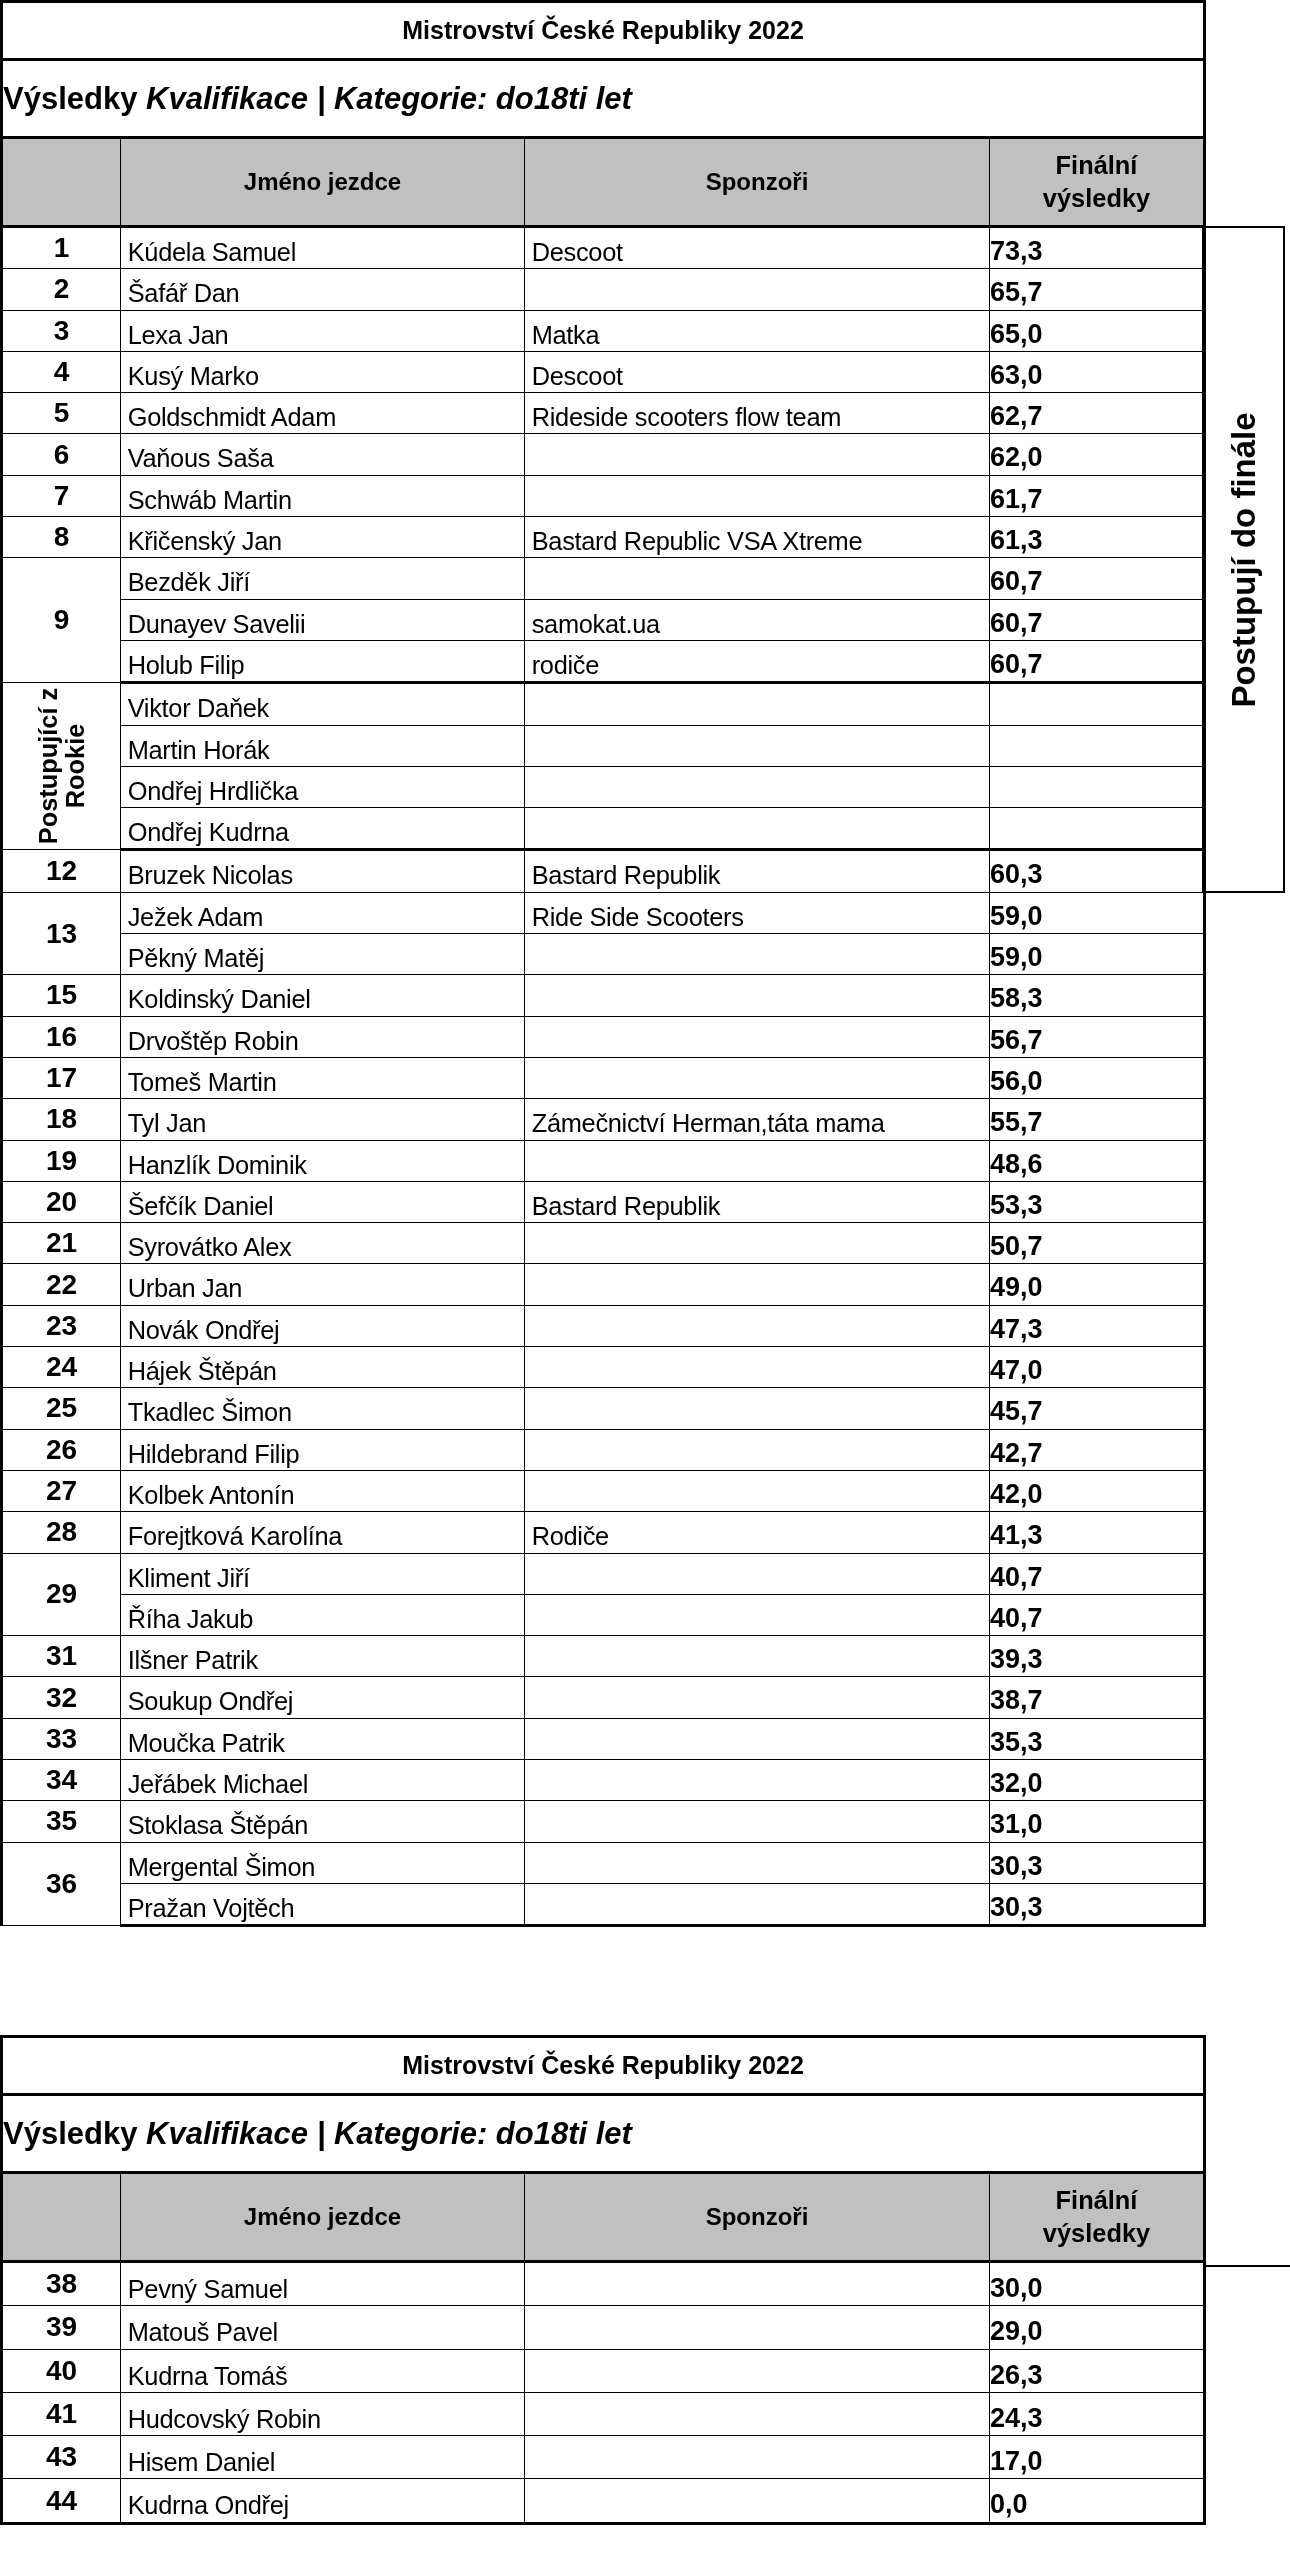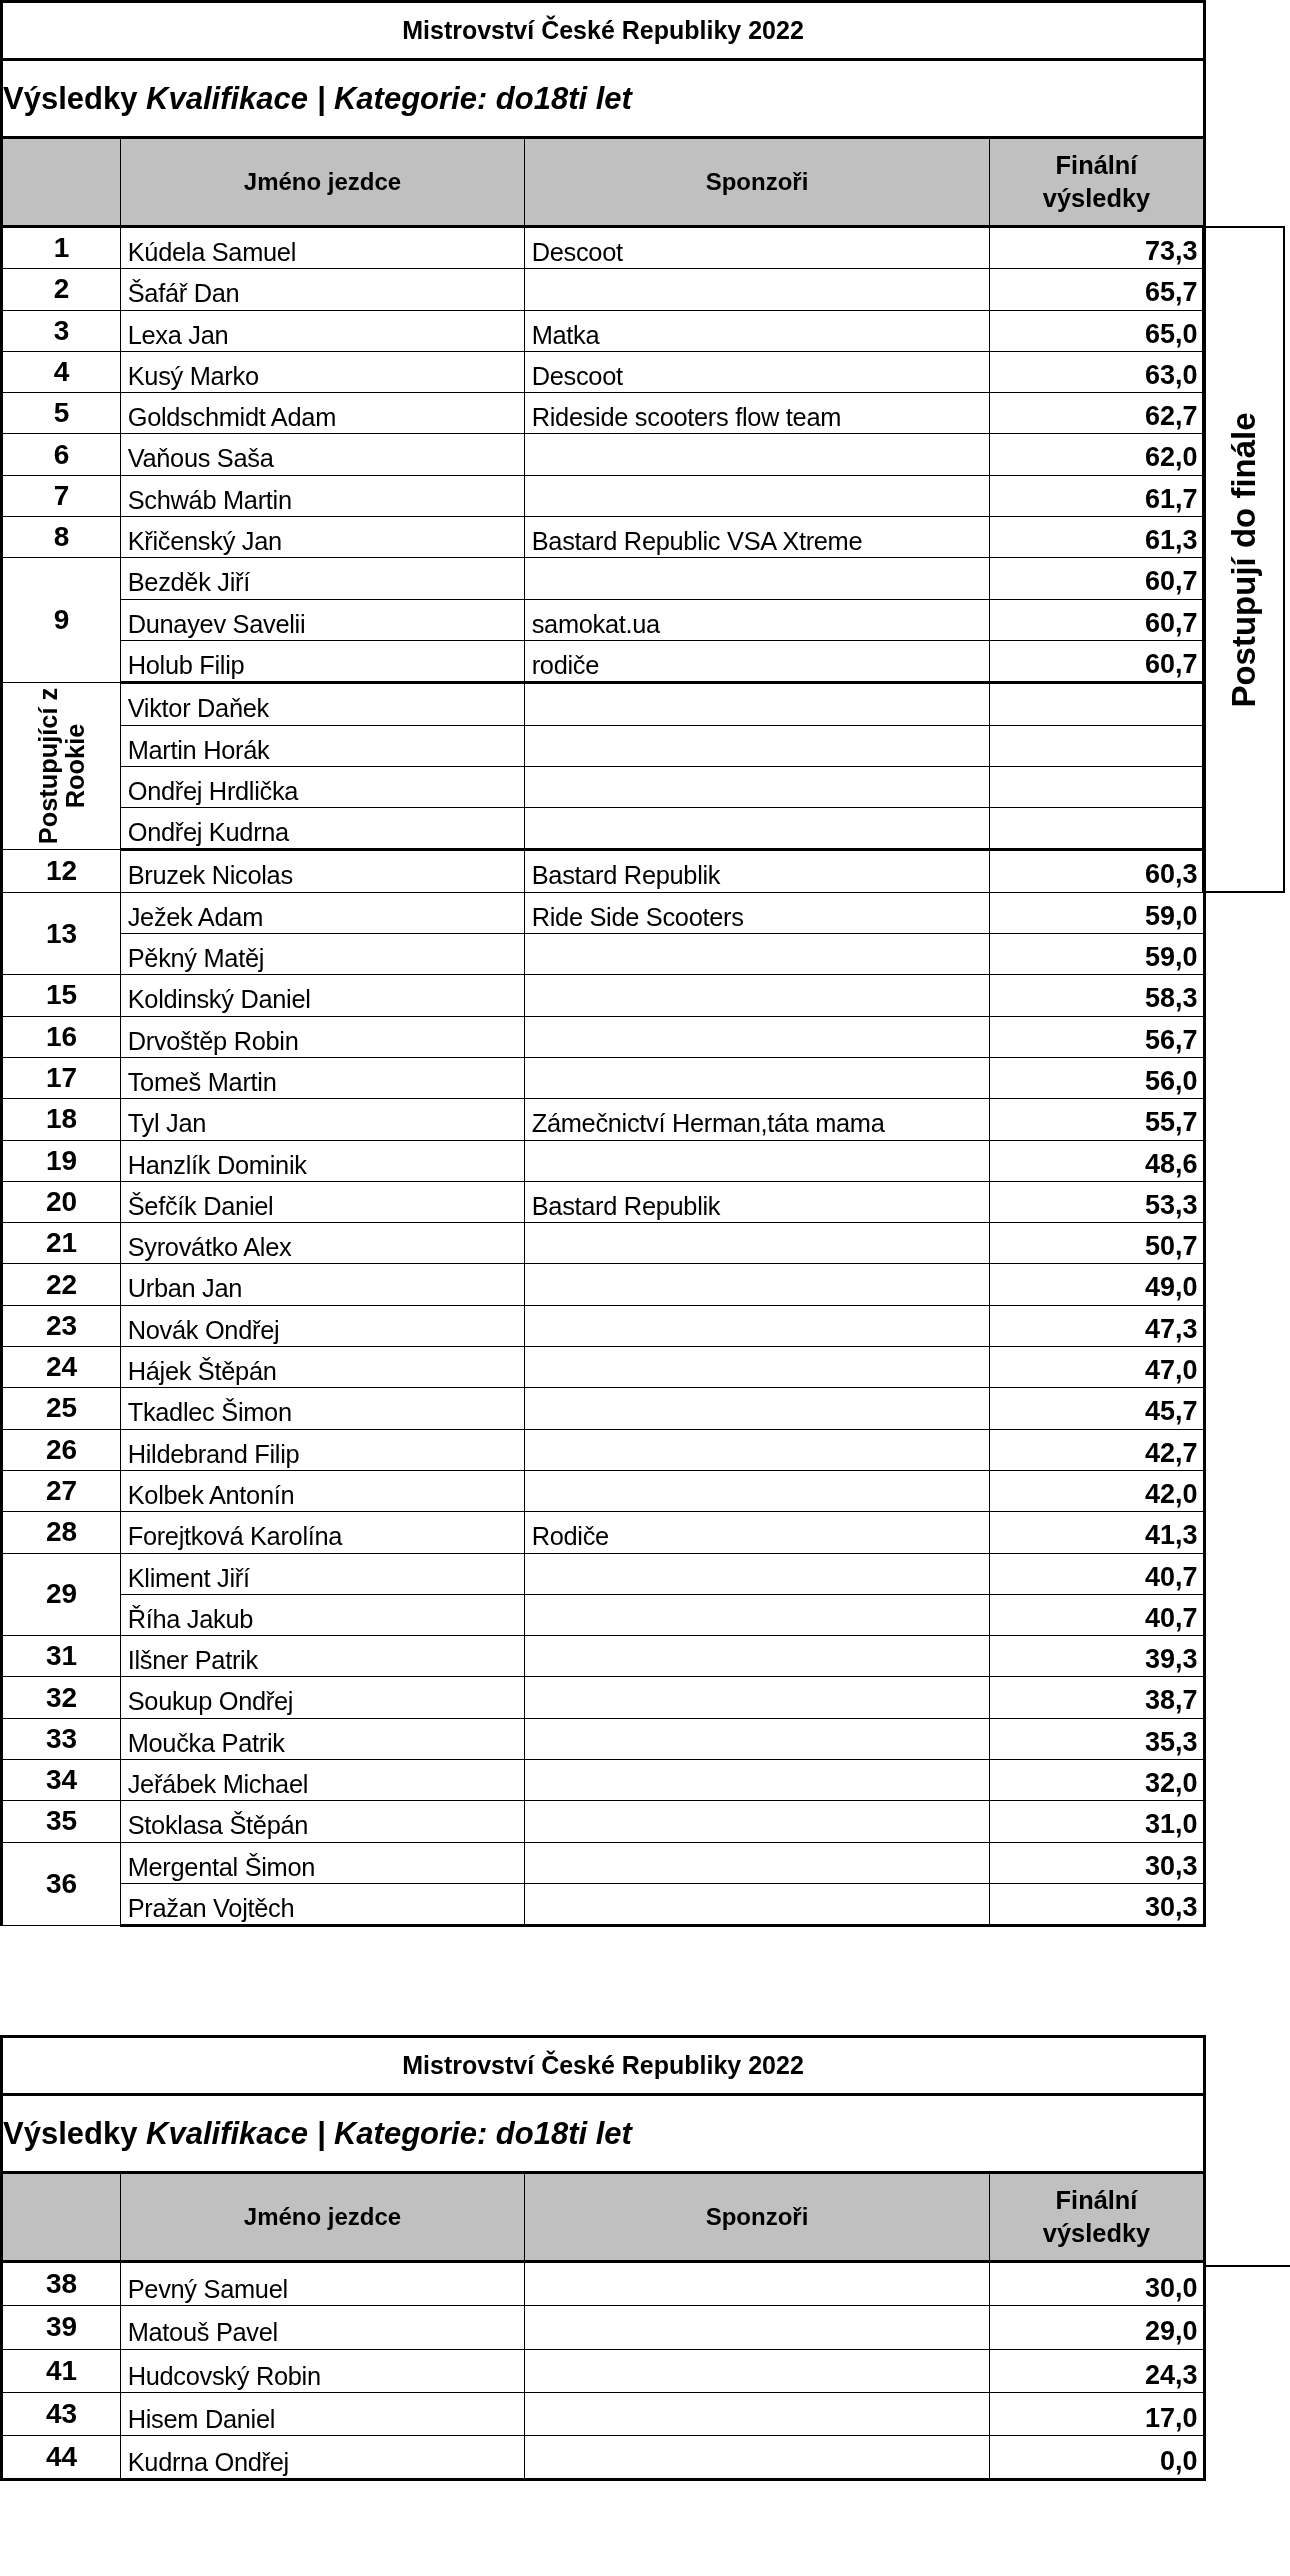--- a/index.html
+++ b/index.html
@@ -9,21 +9,21 @@
   table.res td { border:1.3px solid #000; padding:0; }
   .title-cell { height:55px; text-align:center; vertical-align:middle; font-family:"Liberation Sans Narrow","Liberation Sans", sans-serif; font-weight:bold; font-size:25px; border-width:3.3px !important; border-bottom-width:3.3px !important; }
   .sub-cell { height:75px; text-align:left; vertical-align:middle; font-weight:bold; font-size:31px; border-width:3.3px !important; }
   .sub-cell i { font-style:italic; }
   .hdr td { background:#c0c0c0; height:86px; text-align:center; vertical-align:middle; font-weight:bold; font-size:24px; }
   .hdr td.fin { font-size:25.4px; line-height:33px; }
   tr.row td { height:39px; }
   .rank { text-align:center; vertical-align:middle; font-weight:bold; font-size:28px; }
   .name, .spon { font-size:25.4px; vertical-align:bottom; padding-left:6.7px !important; padding-bottom:1.3px !important; white-space:nowrap; overflow:hidden; letter-spacing:-0.3px; }
   .rookie-name { font-family:Liberation Sans, sans-serif; }
-  .score { text-align:right; vertical-align:bottom; font-weight:bold; font-size:27px; padding-right:5.4px !important; padding-bottom:1.3px !important; }
+  .score { vertical-align:bottom; font-weight:bold; font-size:27px; padding-right:5.4px !important; padding-bottom:1.3px !important; }
   .rookie-label { position:relative; }
   .rookie-label span { position:absolute; left:50%; top:50%; transform:translate(-50%,-50%) rotate(-90deg); font-weight:bold; font-size:25.4px; text-align:center; line-height:27px; white-space:nowrap; display:block; }
   .thick-bot td { border-bottom:3.3px solid #000 !important; }
   .outer-left { border-left:3.3px solid #000 !important; }
   .outer-right { border-right:3.3px solid #000 !important; }
   .side-box { position:absolute; left:1202px; top:226px; width:83px; height:667px; border:2.7px solid #000; border-left:3.3px solid #000; box-sizing:border-box; }
   .side-box span { position:absolute; left:50%; top:50%; transform:translate(-50%,-50%) rotate(-90deg); white-space:nowrap; font-weight:bold; font-size:33px; }
   .side-line { position:absolute; left:1204px; top:2265px; width:86px; height:2px; background:#000; }
   #sec1 { position:absolute; left:0; top:0; }
   #sec2 { position:absolute; left:0; top:2035px; }
@@ -331,20 +331,26 @@
           <td class="spon"></td>
           <td class="score outer-right">30,0</td>
         </tr>
         <tr class="row">
           <td class="rank outer-left" rowspan="1">39</td>
           <td class="name">Matouš Pavel</td>
           <td class="spon"></td>
           <td class="score outer-right">29,0</td>
         </tr>
         <tr class="row">
+          <td class="rank outer-left" rowspan="1">40</td>
+          <td class="name">Kudrna Tomáš</td>
+          <td class="spon"></td>
+          <td class="score outer-right">26,3</td>
+        </tr>
+        <tr class="row">
           <td class="rank outer-left" rowspan="1">41</td>
           <td class="name">Hudcovský Robin</td>
           <td class="spon"></td>
           <td class="score outer-right">24,3</td>
         </tr>
         <tr class="row">
           <td class="rank outer-left" rowspan="1">43</td>
           <td class="name">Hisem  Daniel</td>
           <td class="spon"></td>
           <td class="score outer-right">17,0</td>

